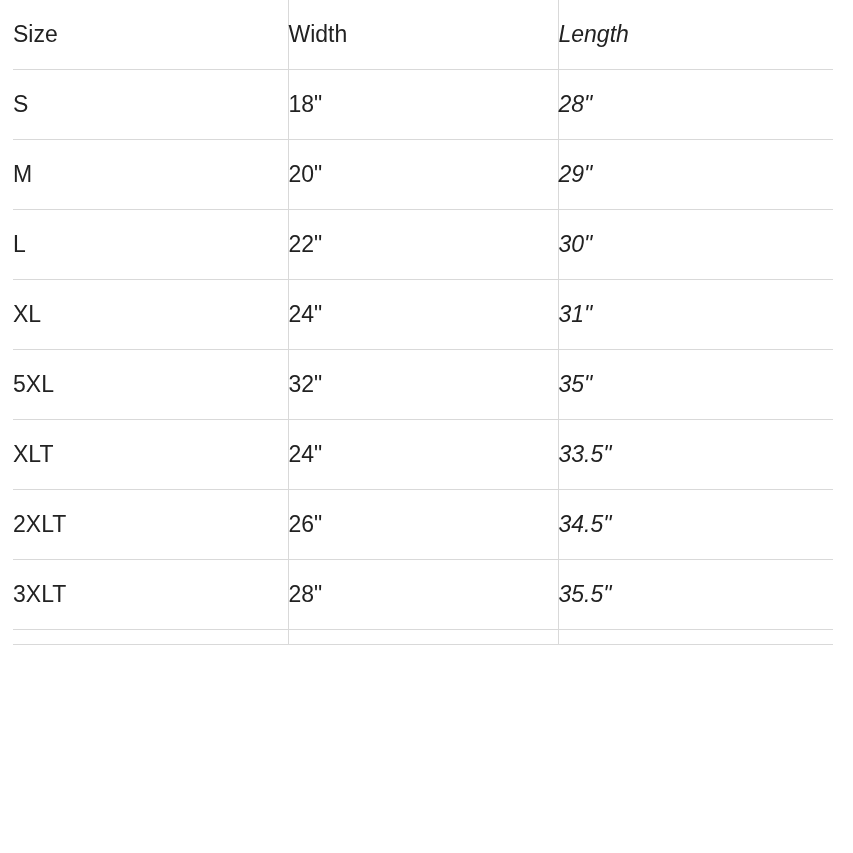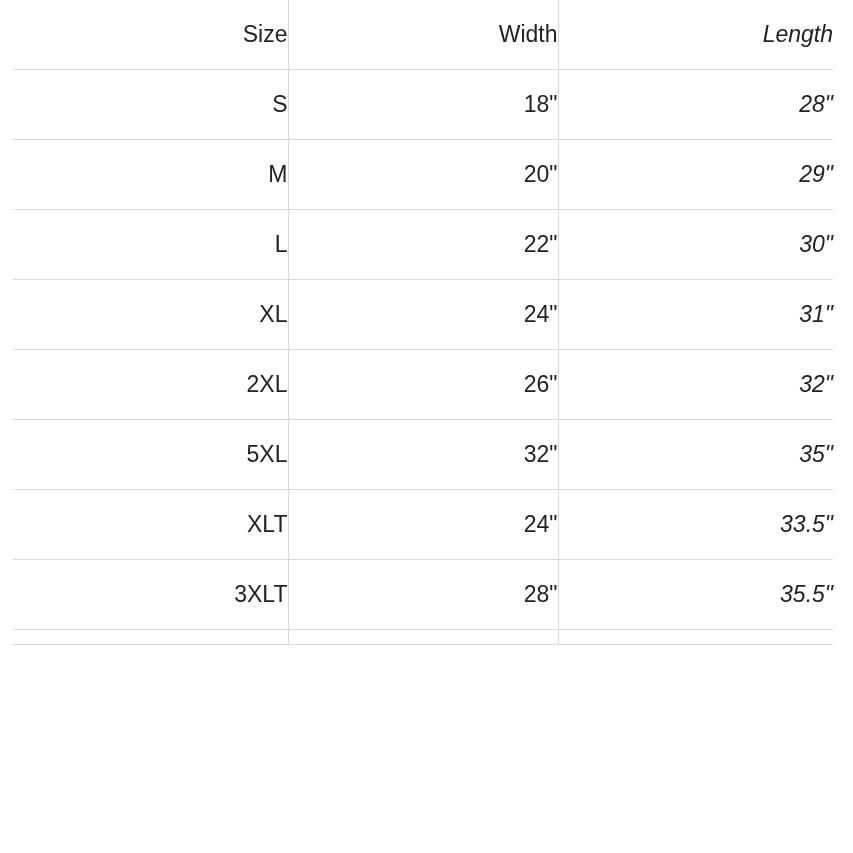--- a/index.html
+++ b/index.html
@@ -25,21 +25,21 @@
     table-layout: fixed;
     width: 820px;
     margin: 0 0 0 13px;
   }
   .size-table col.c0 { width: 275px; }
   .size-table col.c1 { width: 270px; }
   .size-table col.c2 { width: 275px; }
   .size-table th,
   .size-table td {
     border: 1px solid #d9d9d9;
-    text-align: right;
+    text-align: left;
     vertical-align: middle;
     height: 69px;
     font-weight: normal;
     font-size: 23px;
     color: #222222;
     padding: 0;
   }
   .size-table th {
     font-size: 23px;
     color: #222222;
@@ -96,33 +96,33 @@
         <td>L</td>
         <td>22"</td>
         <td>30"</td>
       </tr>
       <tr>
         <td>XL</td>
         <td>24"</td>
         <td>31"</td>
       </tr>
       <tr>
-        <td>2XL</td>
-        <td>26"</td>
-        <td>32"</td>
-      </tr>
-      <tr>
         <td>5XL</td>
         <td>32"</td>
         <td>35"</td>
       </tr>
       <tr>
         <td>XLT</td>
         <td>24"</td>
         <td>33.5"</td>
+      </tr>
+      <tr>
+        <td>2XLT</td>
+        <td>26"</td>
+        <td>34.5"</td>
       </tr>
       <tr>
         <td>3XLT</td>
         <td>28"</td>
         <td>35.5"</td>
       </tr>
       <tr class="clip-row">
         <td></td>
         <td></td>
         <td></td>

